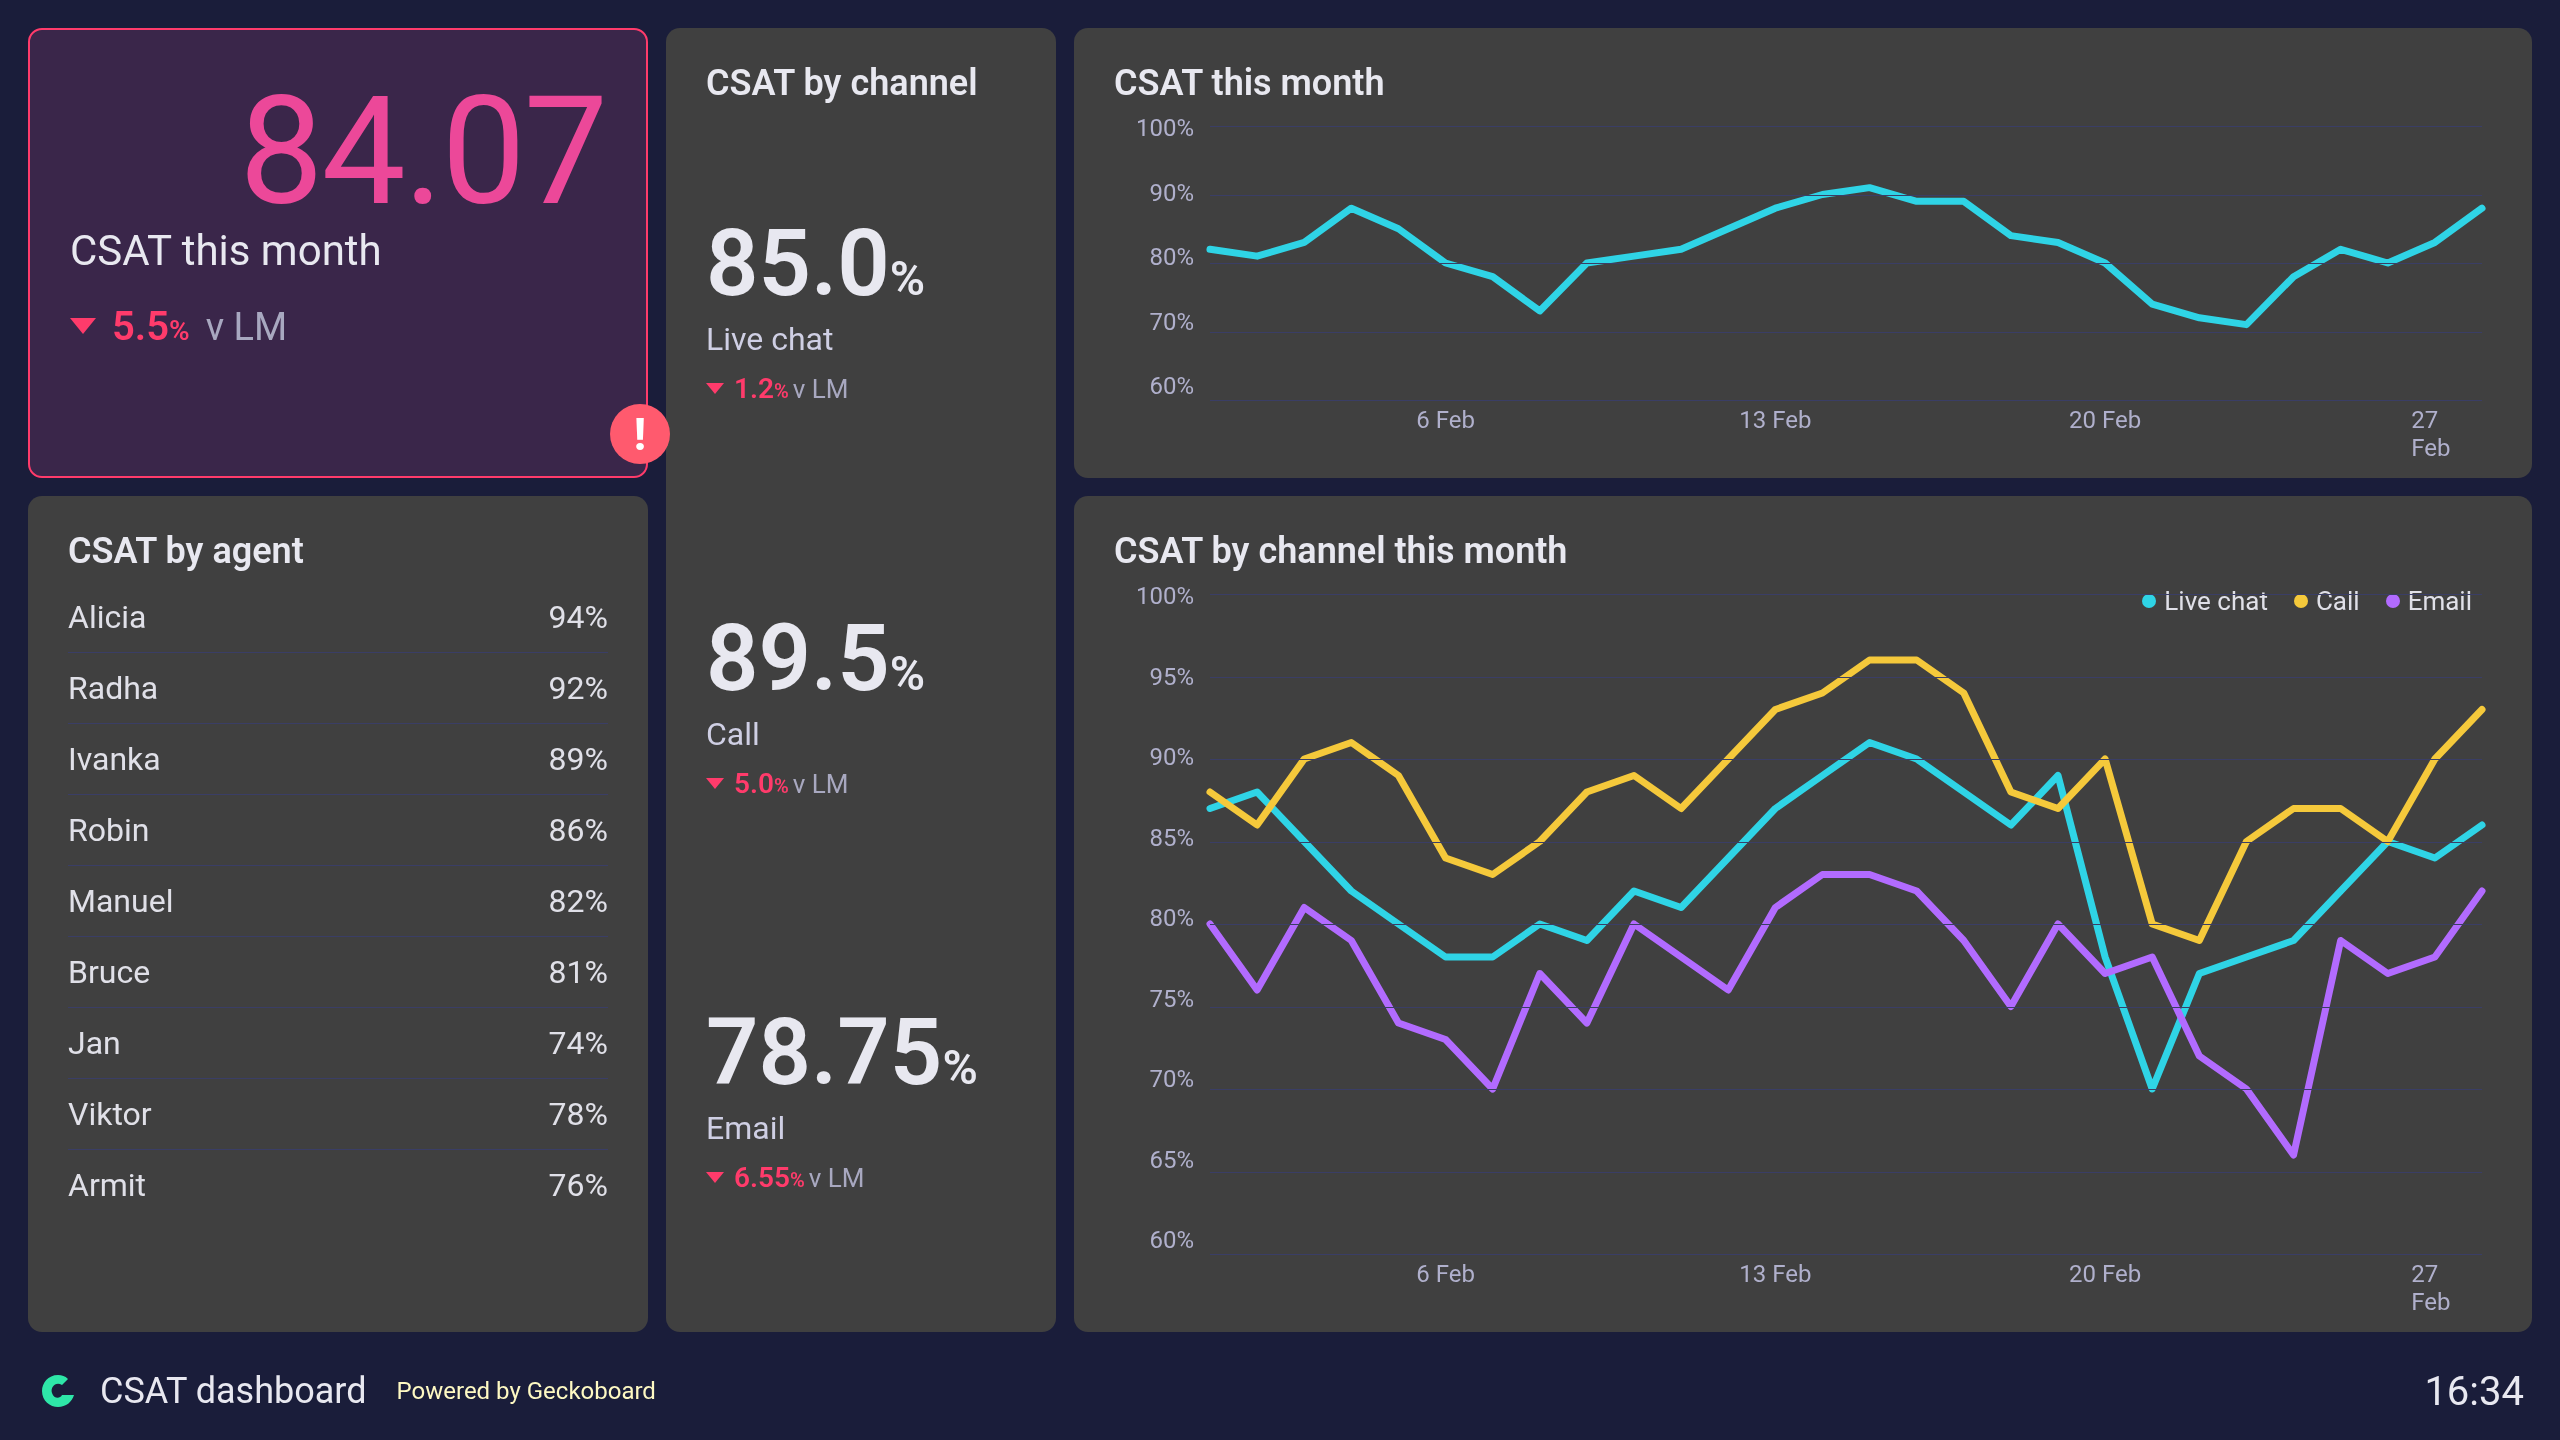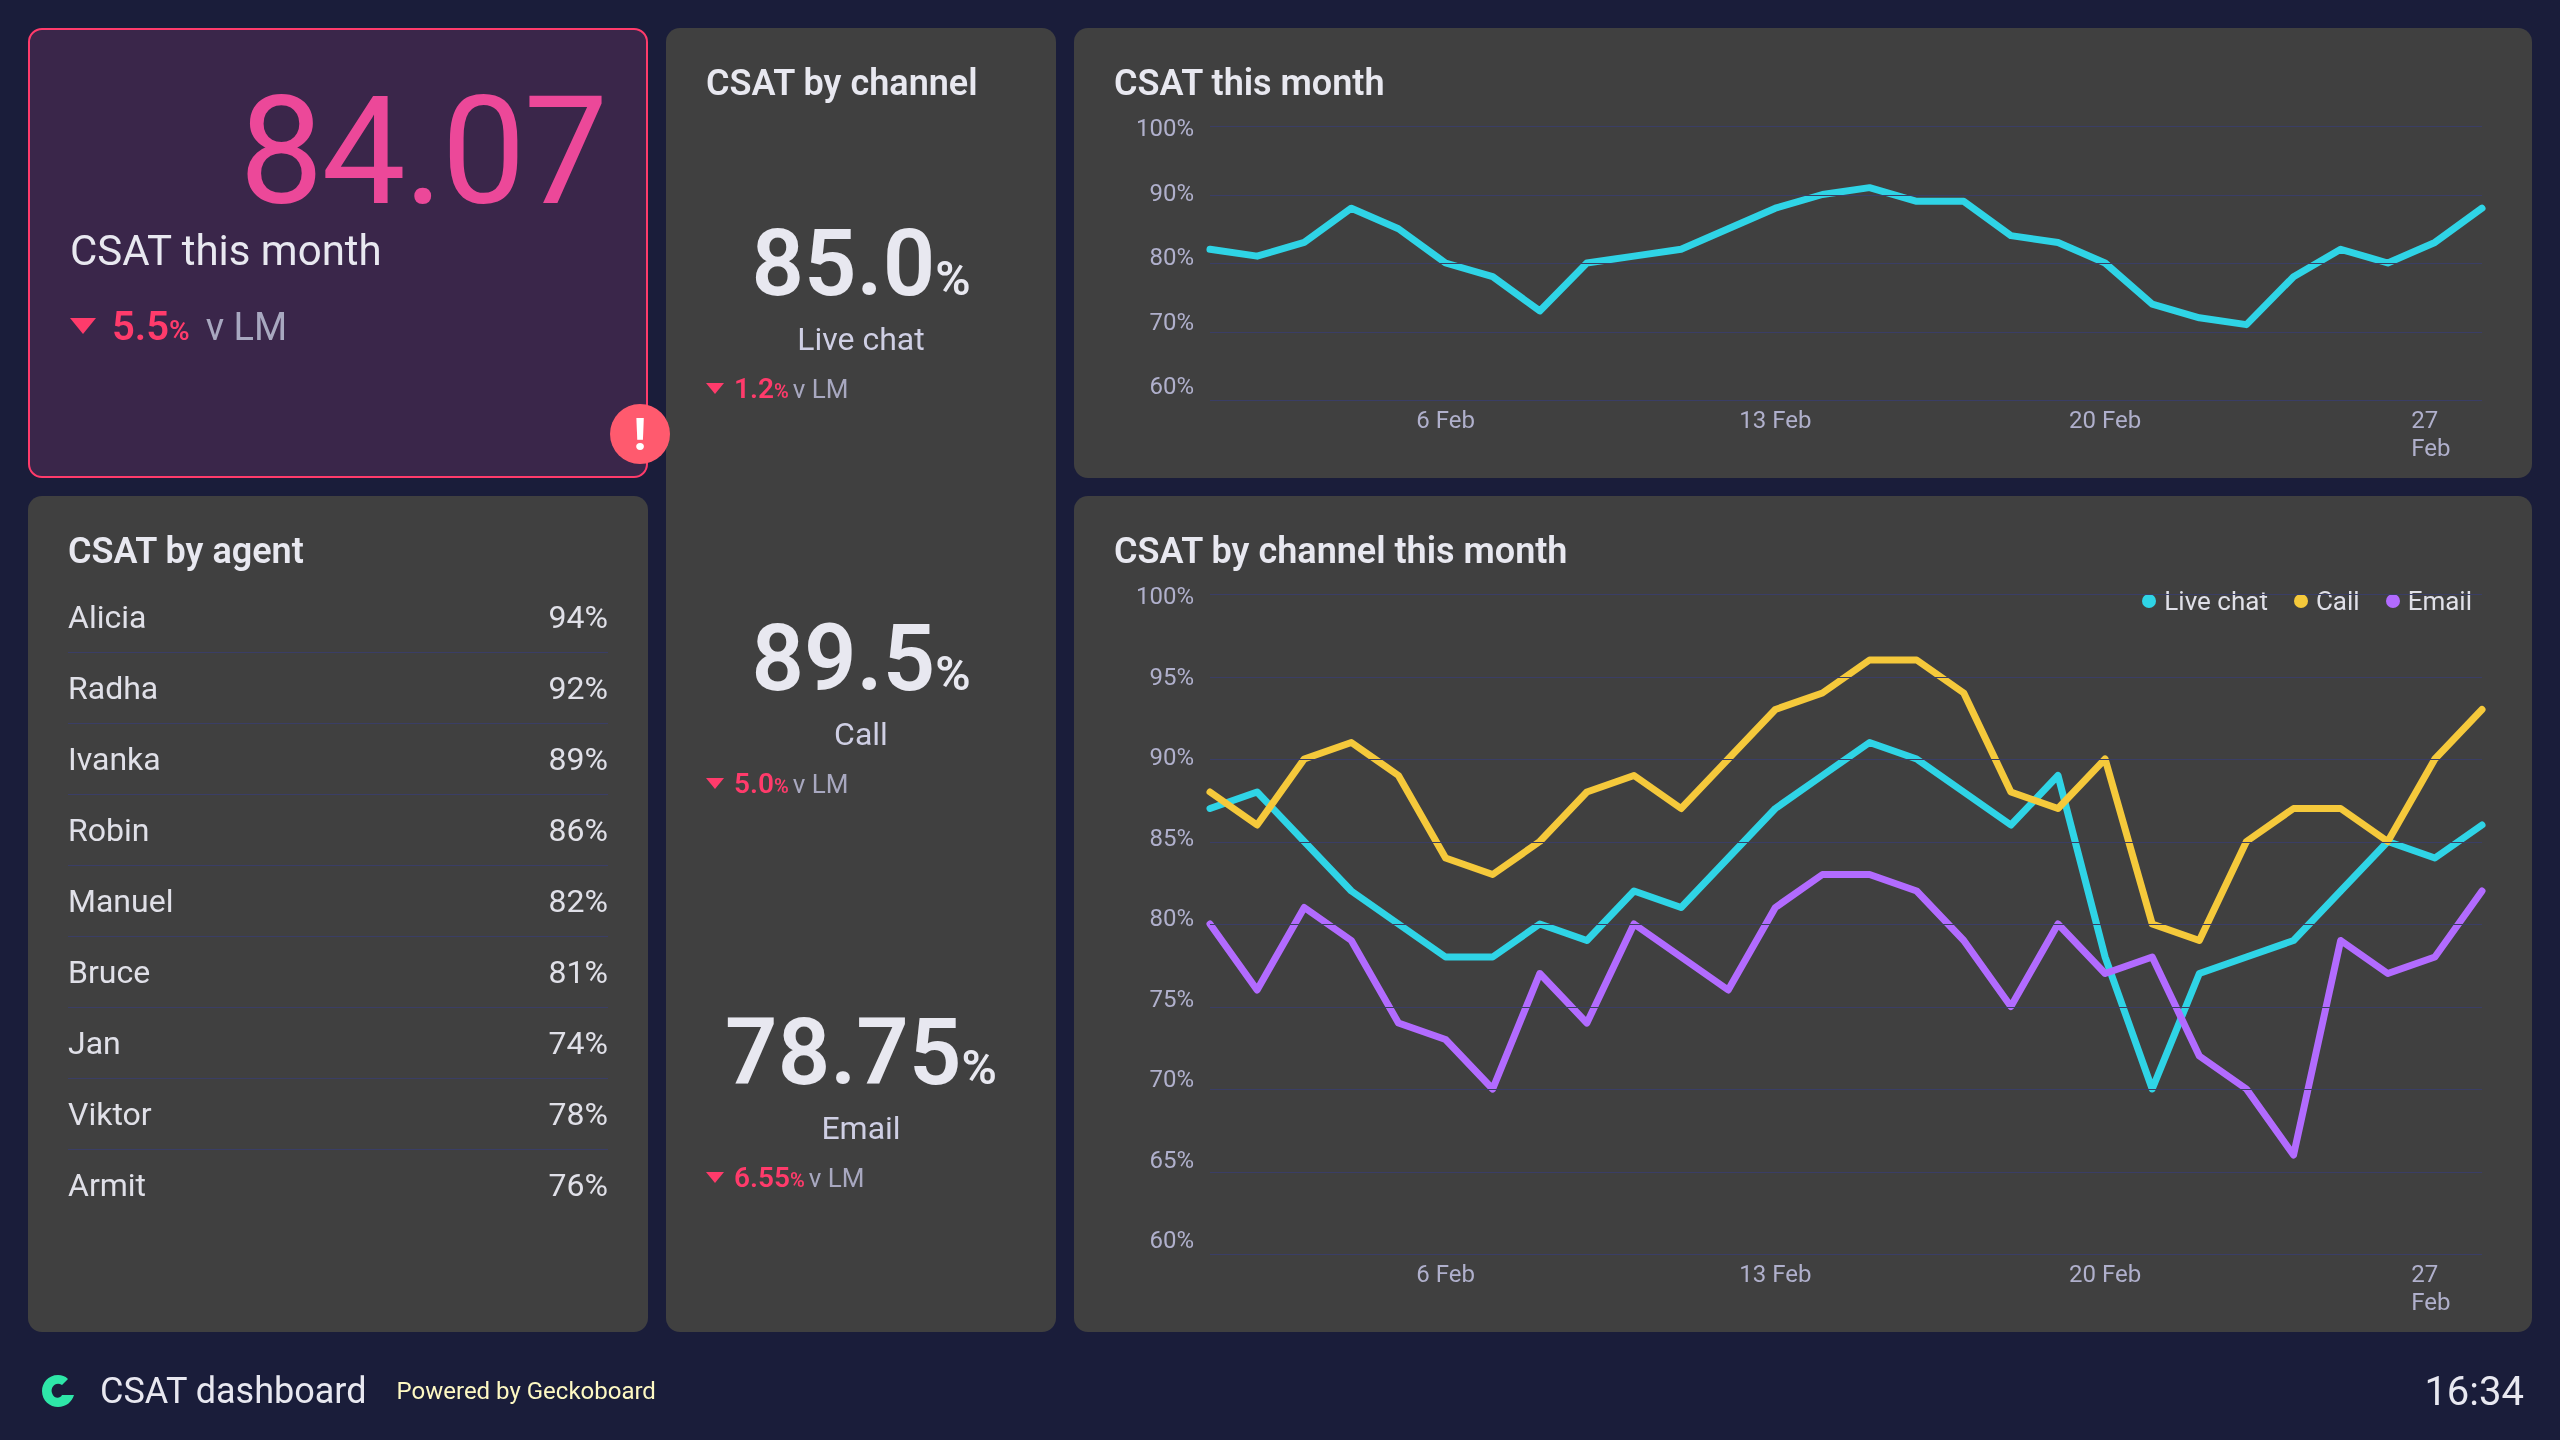--- a/index.html
+++ b/index.html
@@ -199,21 +199,21 @@
         </div>
         <div class="agent-row">
           <span>Armit</span>
           <span>76%</span>
         </div>
       </div>
   </div>
 
   <div class="card channels">
     <div class="card-title">CSAT by channel</div>
-    <div id="channel-blocks" style="flex:1;display:flex;flex-direction:column;text-align:center;">
+    <div id="channel-blocks" style="flex:1;display:flex;flex-direction:column;">
         <div class="channel-block">
           <div class="ch-value">85.0<span class="pct">%</span></div>
           <div class="ch-label">Live chat</div>
           <div class="ch-delta">
             <div class="delta-arrow sm"></div>
             <span class="ch-delta-val">1.2<span class="pct">%</span></span>
             <span class="ch-delta-vs">v LM</span>
           </div>
         </div>
         <div class="channel-block">

